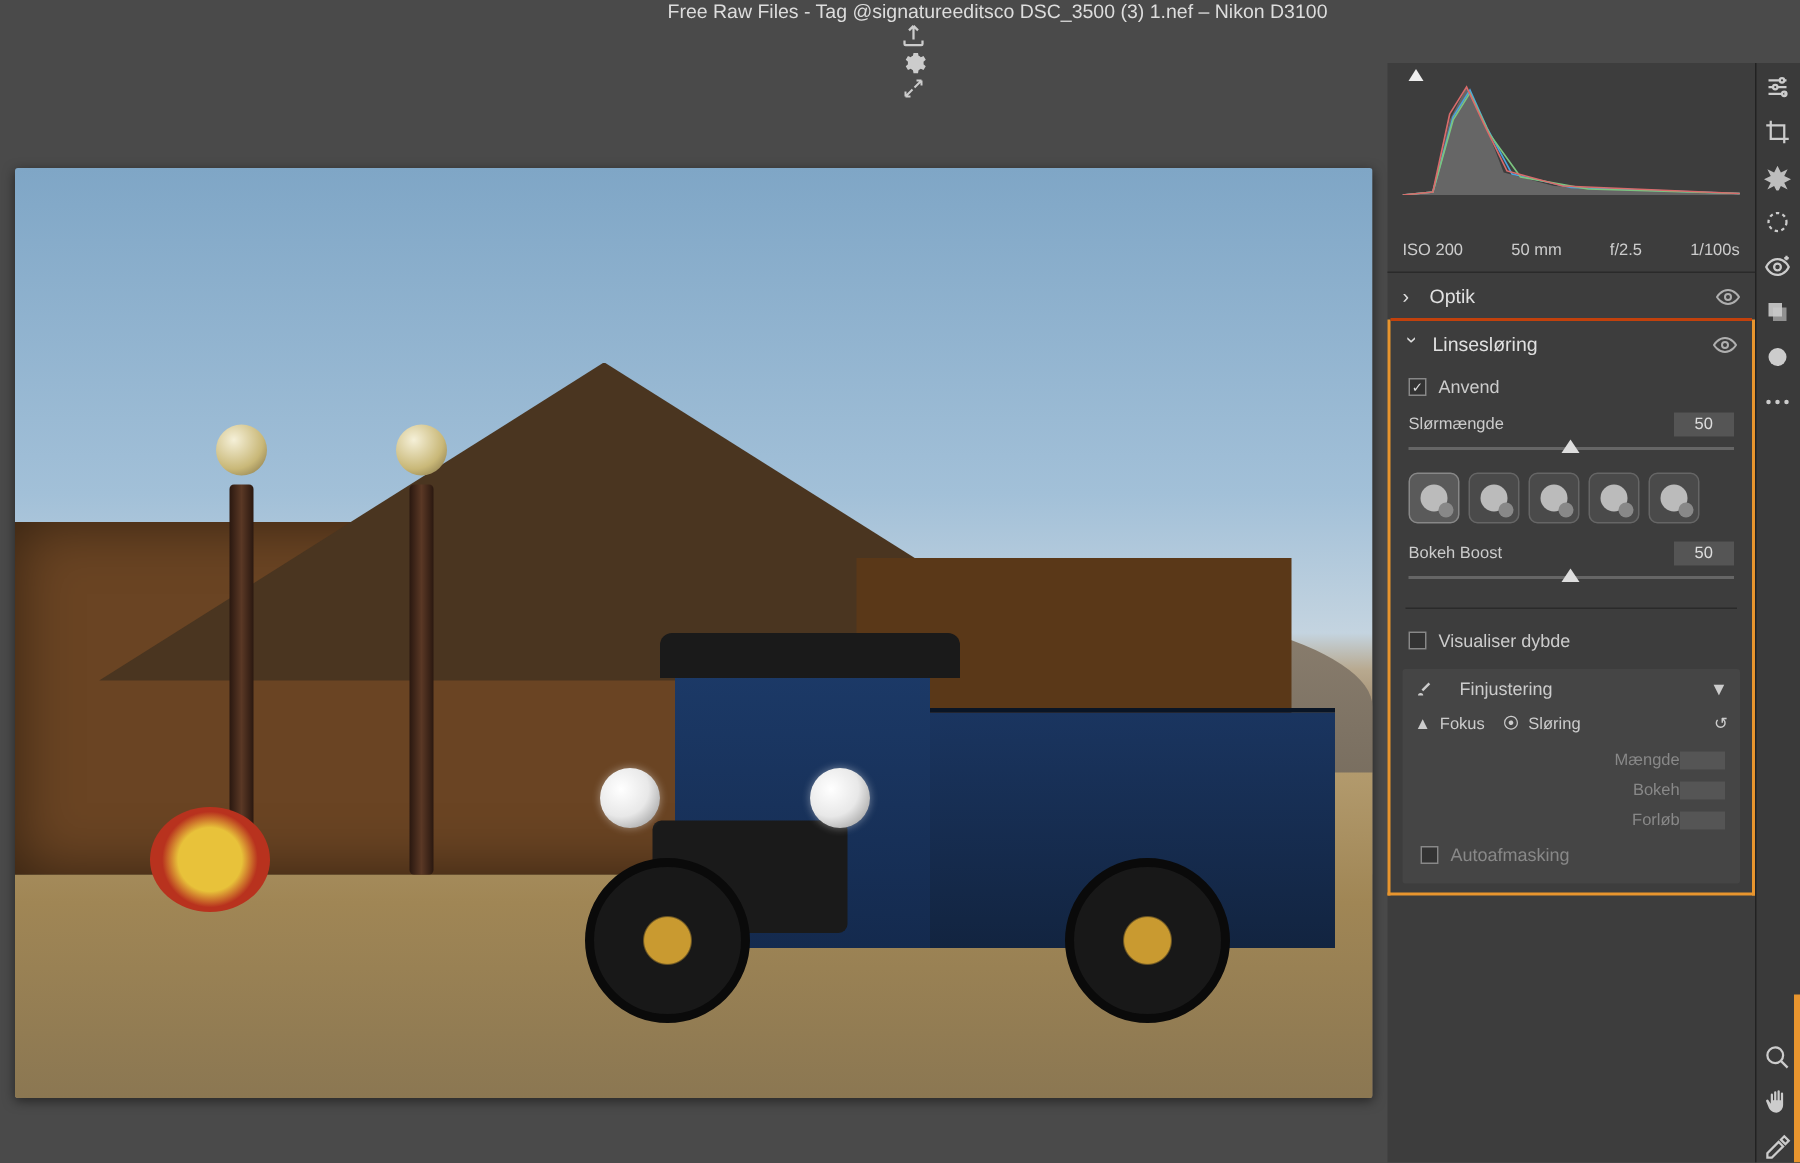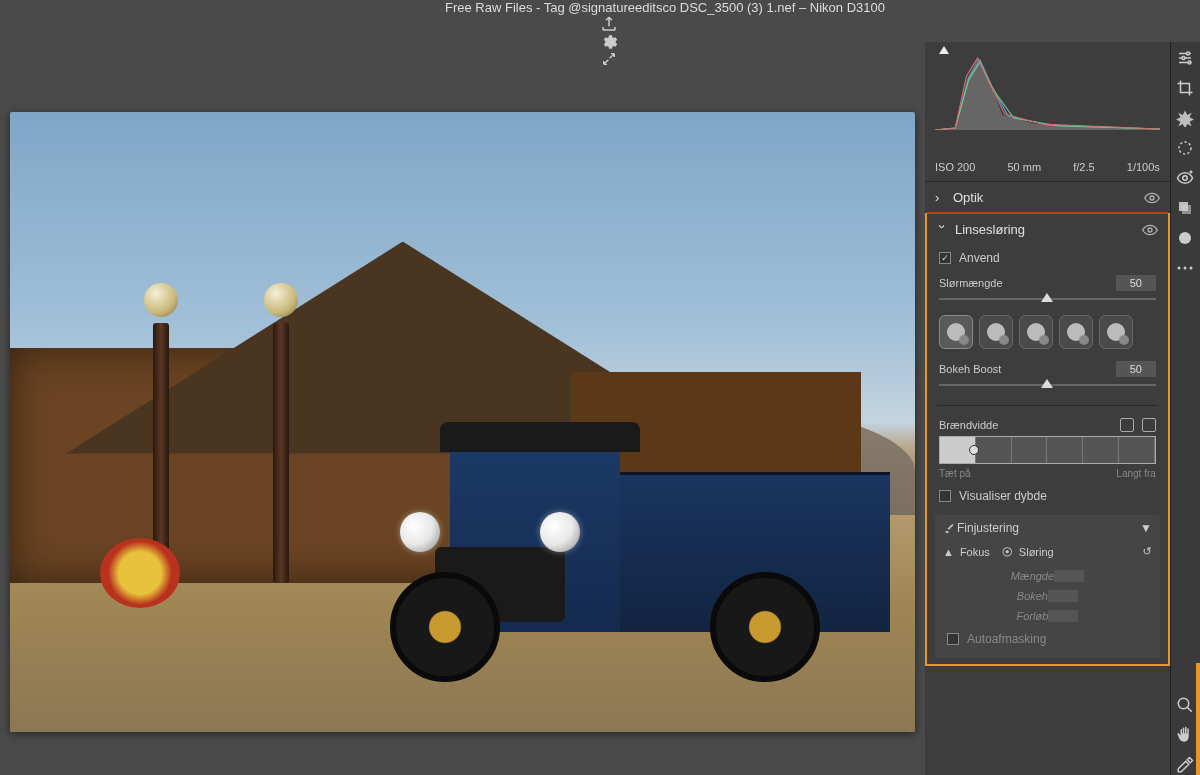--- a/index.html
+++ b/index.html
@@ -72,27 +72,27 @@
 .focal-row { display:flex; justify-content:space-between; align-items:center; font-size:11px; margin-bottom:4px;}
 .focal-icons { display:flex; gap:8px; }
 .focal-icons div { width:14px; height:14px; border:1px solid #aaa; border-radius:2px; }
 .focal-strip { height:28px; border:1px solid #aaa; background:#555; position:relative; display:flex; }
 .focal-strip .seg { flex:1; border-right:1px solid #777; }
 .focal-strip .seg.active { background:#ccc; }
 .focal-strip .dot { position:absolute; left:16%; top:50%; width:10px; height:10px; border-radius:50%; border:1px solid #333; background:#ddd; transform:translate(-50%,-50%);}
 .focal-labels { display:flex; justify-content:space-between; font-size:10px; color:#888; margin-top:4px; }
 
 .subpanel { margin:6px 8px 0; background:#454545; border-radius:2px; padding-bottom:6px; }
-.sub-head { display:flex; align-items:flex-end; padding:6px 8px; font-size:12px; gap:0; }
+.sub-head { display:flex; align-items:flex-end; padding:6px 8px; font-size:12px; gap:16px; }
 .sub-head .brush { width:14px; height:14px; }
 .sub-head .tri { margin-left:auto; }
 .sub-toolbar { display:flex; align-items:center; padding:4px 8px 8px; gap:12px; font-size:11px; }
 .sub-toolbar .grp { display:flex; align-items:center; gap:6px; }
 .sub-toolbar .reset { margin-left:auto; }
-.sub-row { display:flex; justify-content:center; align-items:center; padding:4px 10px; font-size:11px; color:#888;font-style:italic; }
+.sub-row { display:flex; justify-content:flex-end; align-items:center; padding:4px 10px; font-size:11px; color:#888; }
 .sub-row .box { width:30px; height:12px; background:#555; }
 
 
 .vtool { width:32px; background:#3a3a3a; border-left:1px solid #222; display:flex; flex-direction:column; align-items:center; padding-top:6px; gap:10px; }
 .vtool .tool { width:20px; height:20px; color:#ccc; display:flex; align-items:center; justify-content:center; cursor:pointer; }
 .vtool .gap { flex:1; }
 .vtool .accent-bar { width:4px; height:112px; background:#e8952e; position:absolute; right:0; bottom:0;}
 .vtool { position:relative; }
 
 svg { display:block; }
@@ -233,42 +233,20 @@
             <input class="num-field" value="50" style="">
           </div>
           <div class="slider">
               <div class="track"></div>
               <div class="thumb" style="left:50%"></div>
             </div>
         </div>
 
         <div style="height:1px;background:#2a2a2a;margin:8px 10px"></div>
 
-        <div class="focal-area">
-          <div class="focal-row">
-            <span>Brændvidde</span>
-            <div class="focal-icons">
-              <div></div>
-              <div></div>
-            </div>
-          </div>
-          <div class="focal-strip">
-            <div class="seg active"></div>
-              <div class="seg"></div>
-              <div class="seg"></div>
-              <div class="seg"></div>
-              <div class="seg"></div>
-              <div class="seg"></div>
-            <div class="dot"></div>
-          </div>
-          <div class="focal-labels">
-            <span>Tæt på</span>
-            <span>Langt fra</span>
-          </div>
-        </div>
 
         <div class="check-row">
           <span class="checkbox"></span>
           <span>Visualiser dybde</span>
         </div>
 
         <div class="subpanel">
           <div class="sub-head">
             <svg class="brush" viewBox="0 0 24 24" fill="currentColor">
                 <path d="M7 17c-2 0-3 1-3 3h6c0-2-1-3-3-3zm3-2l8-8-2-2-8 8 2 2z"></path>

